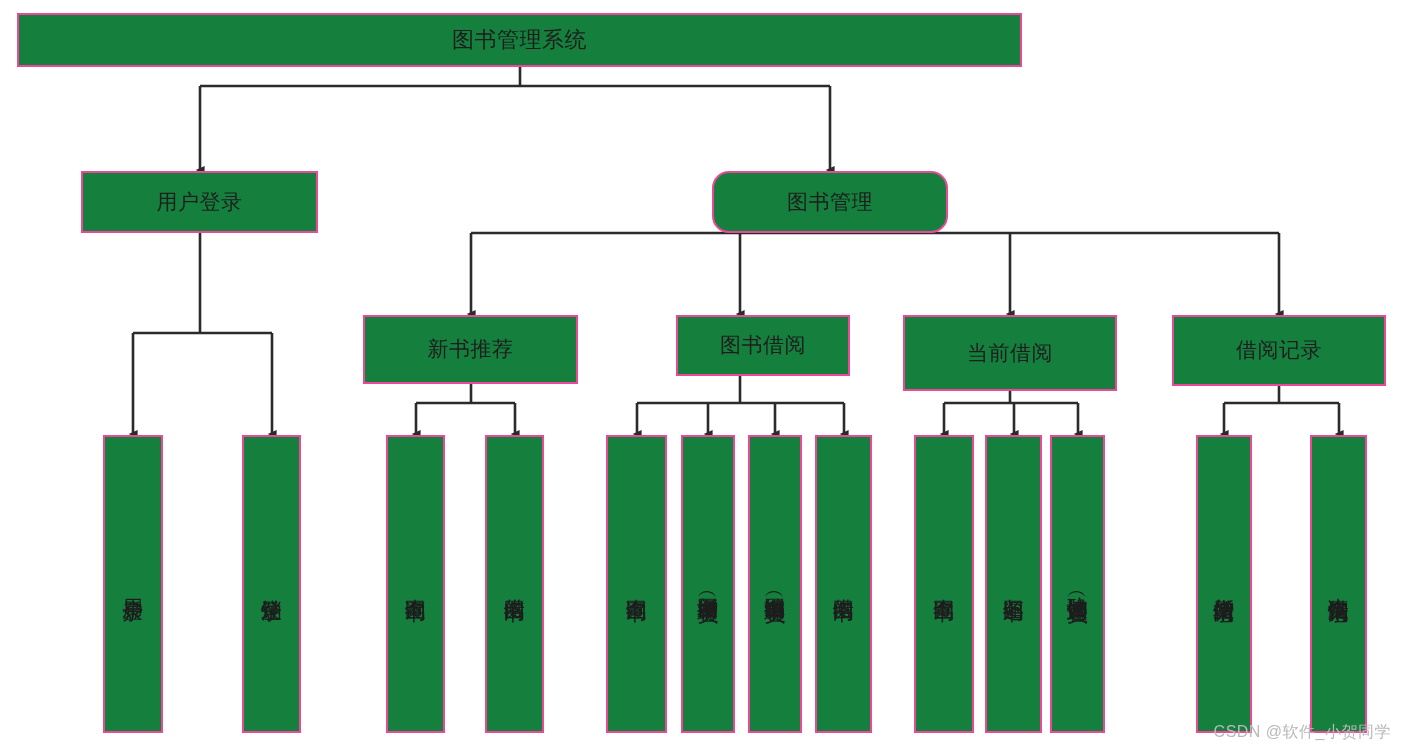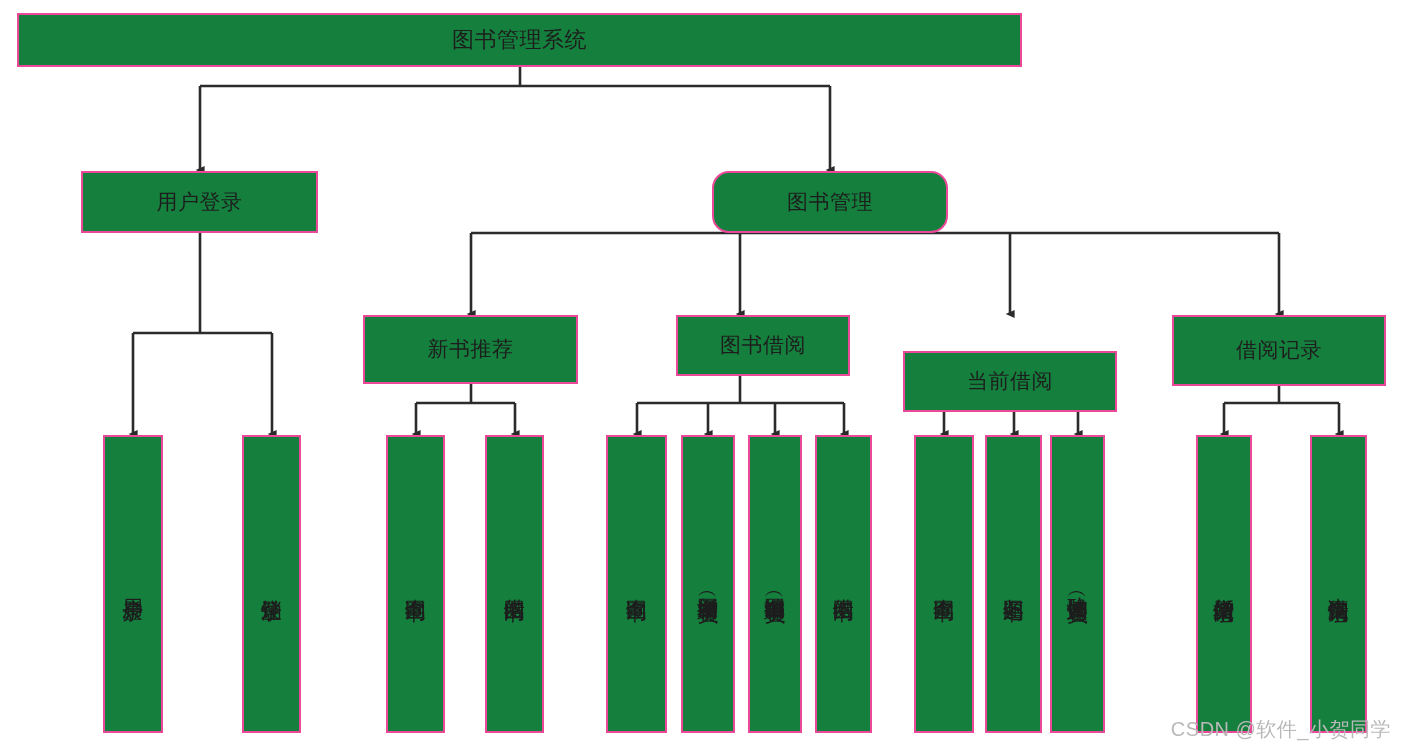--- a/index.html
+++ b/index.html
@@ -54,21 +54,21 @@
     white-space: nowrap;
     text-align: center;
   }
   .node.root .node-label {
     font-size: 22px;
   }
   #watermark {
     position: absolute;
     right: 14px;
     bottom: 4px;
-    font-size: 20px;
+    font-size: 16px;
     color: #b9b9b9;
     letter-spacing: 0.5px;
     white-space: nowrap;
     user-select: none;
   }
 </style>
 </head>
 <body>
 
 <div id="stage">
@@ -124,21 +124,21 @@
       </div>
       <div class="node h" style="left: 712px; top: 171px; width: 236px; height: 62px; border-radius: 17px;">
         <span class="node-label">图书管理</span>
       </div>
       <div class="node h" style="left: 363px; top: 315px; width: 215px; height: 69px;">
         <span class="node-label">新书推荐</span>
       </div>
       <div class="node h" style="left: 633px; top: 315px; width: 174px; height: 61px; margin-left: 43px;">
         <span class="node-label">图书借阅</span>
       </div>
-      <div class="node h" style="left: 903px; top: 315px; width: 214px; height: 61px; margin-top: 36px;">
+      <div class="node h" style="left: 903px; top: 315px; width: 214px; height: 76px;">
         <span class="node-label">当前借阅</span>
       </div>
       <div class="node h" style="left: 1172px; top: 315px; width: 214px; height: 71px;">
         <span class="node-label">借阅记录</span>
       </div>
       <div class="node v" style="left: 103px; top: 435px; width: 60px; height: 298px;">
         <span class="node-label">用户登录</span>
       </div>
       <div class="node v" style="left: 242px; top: 435px; width: 59px; height: 298px;">
         <span class="node-label">注销登录</span>

